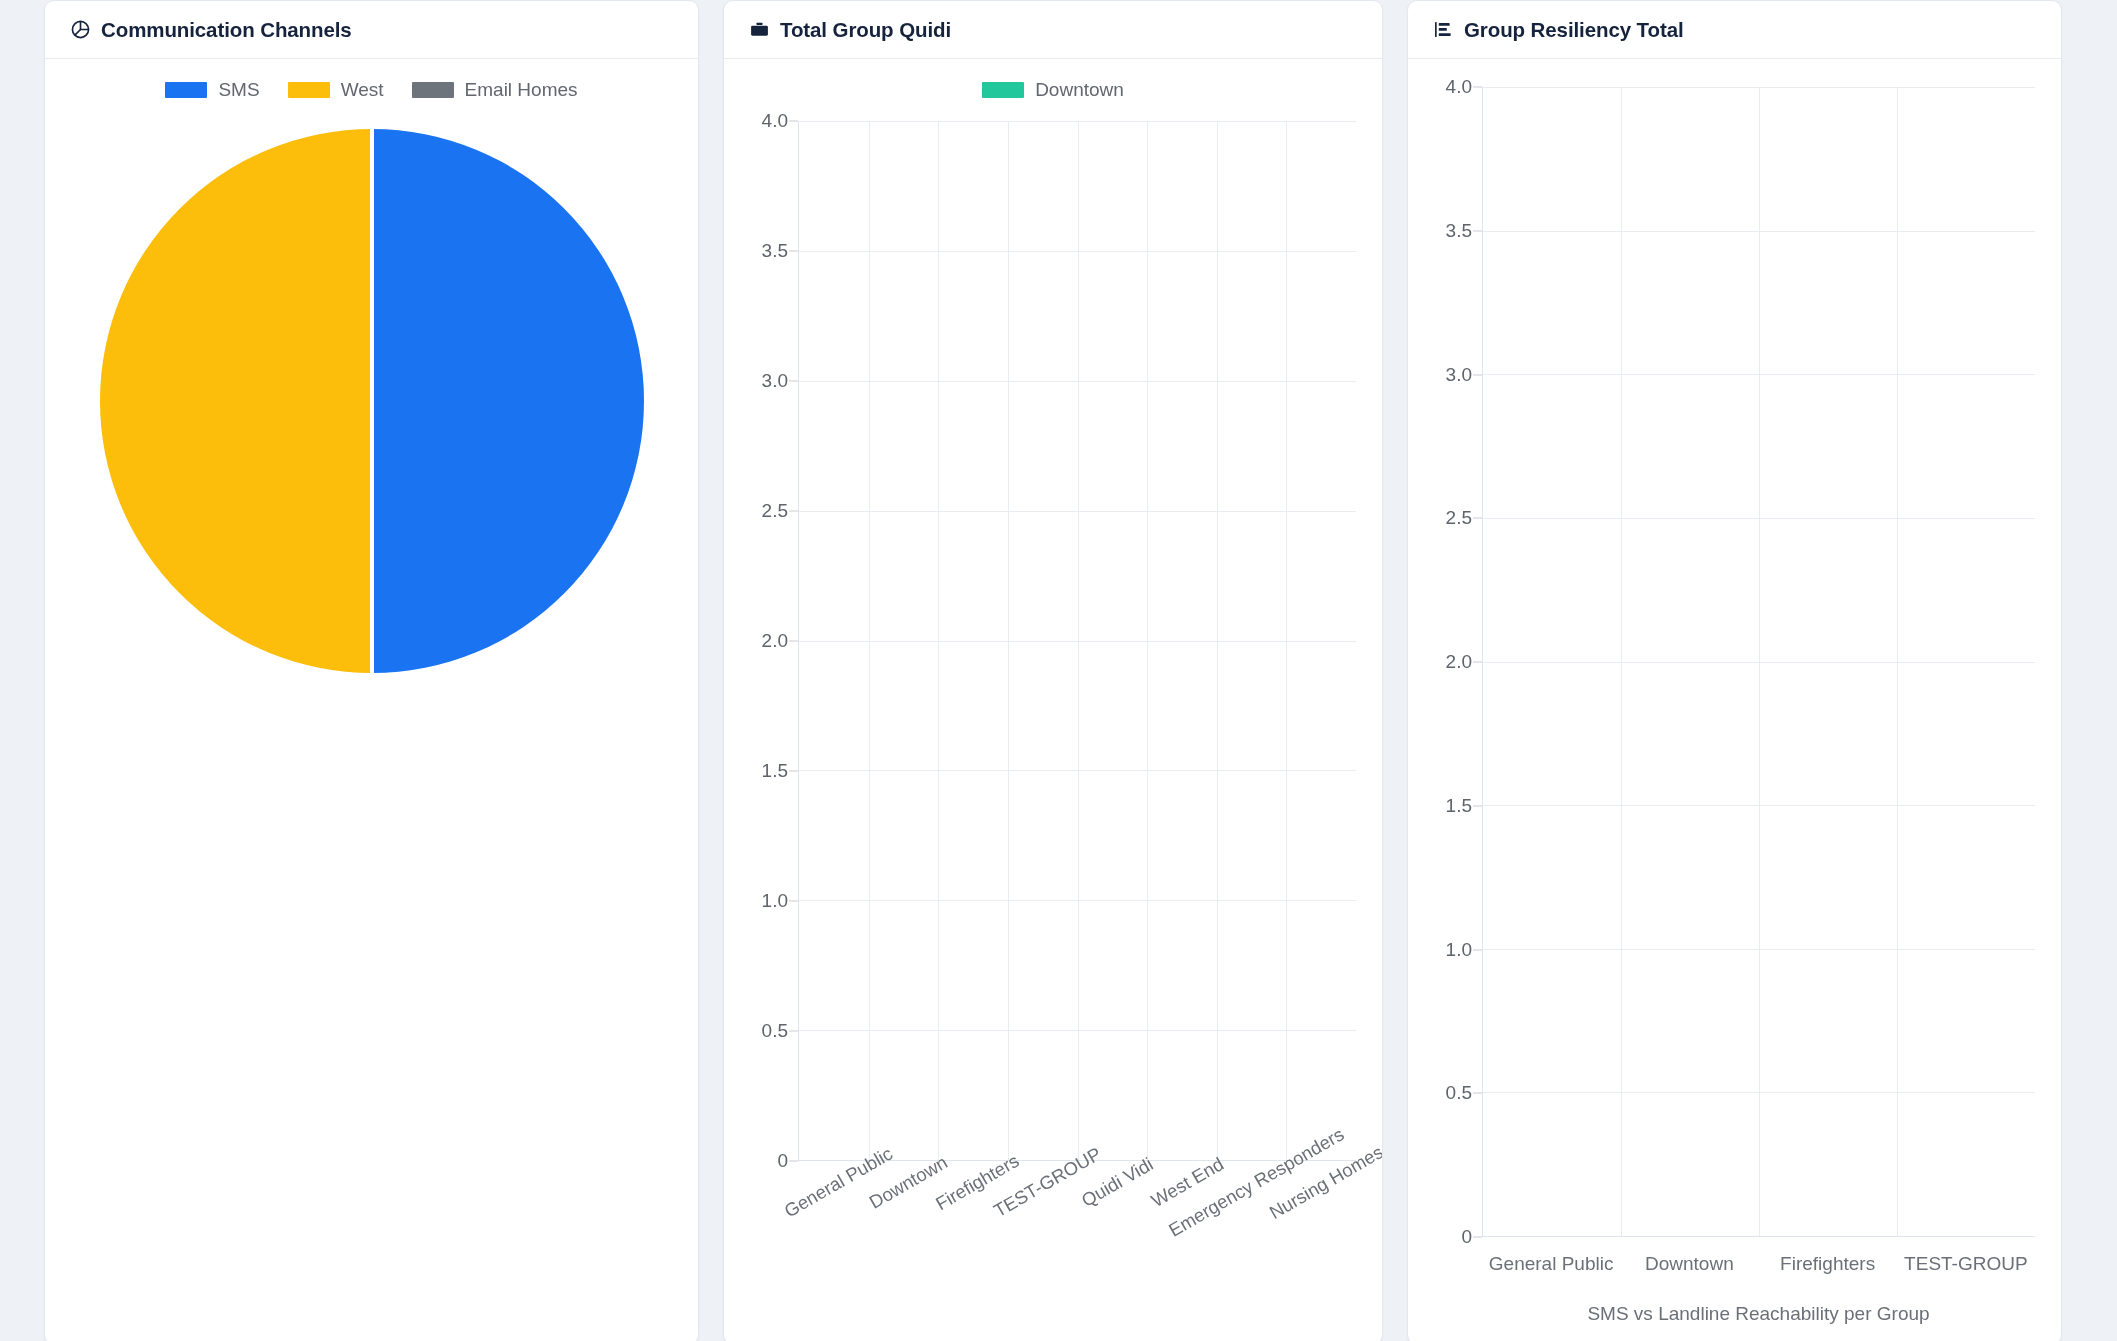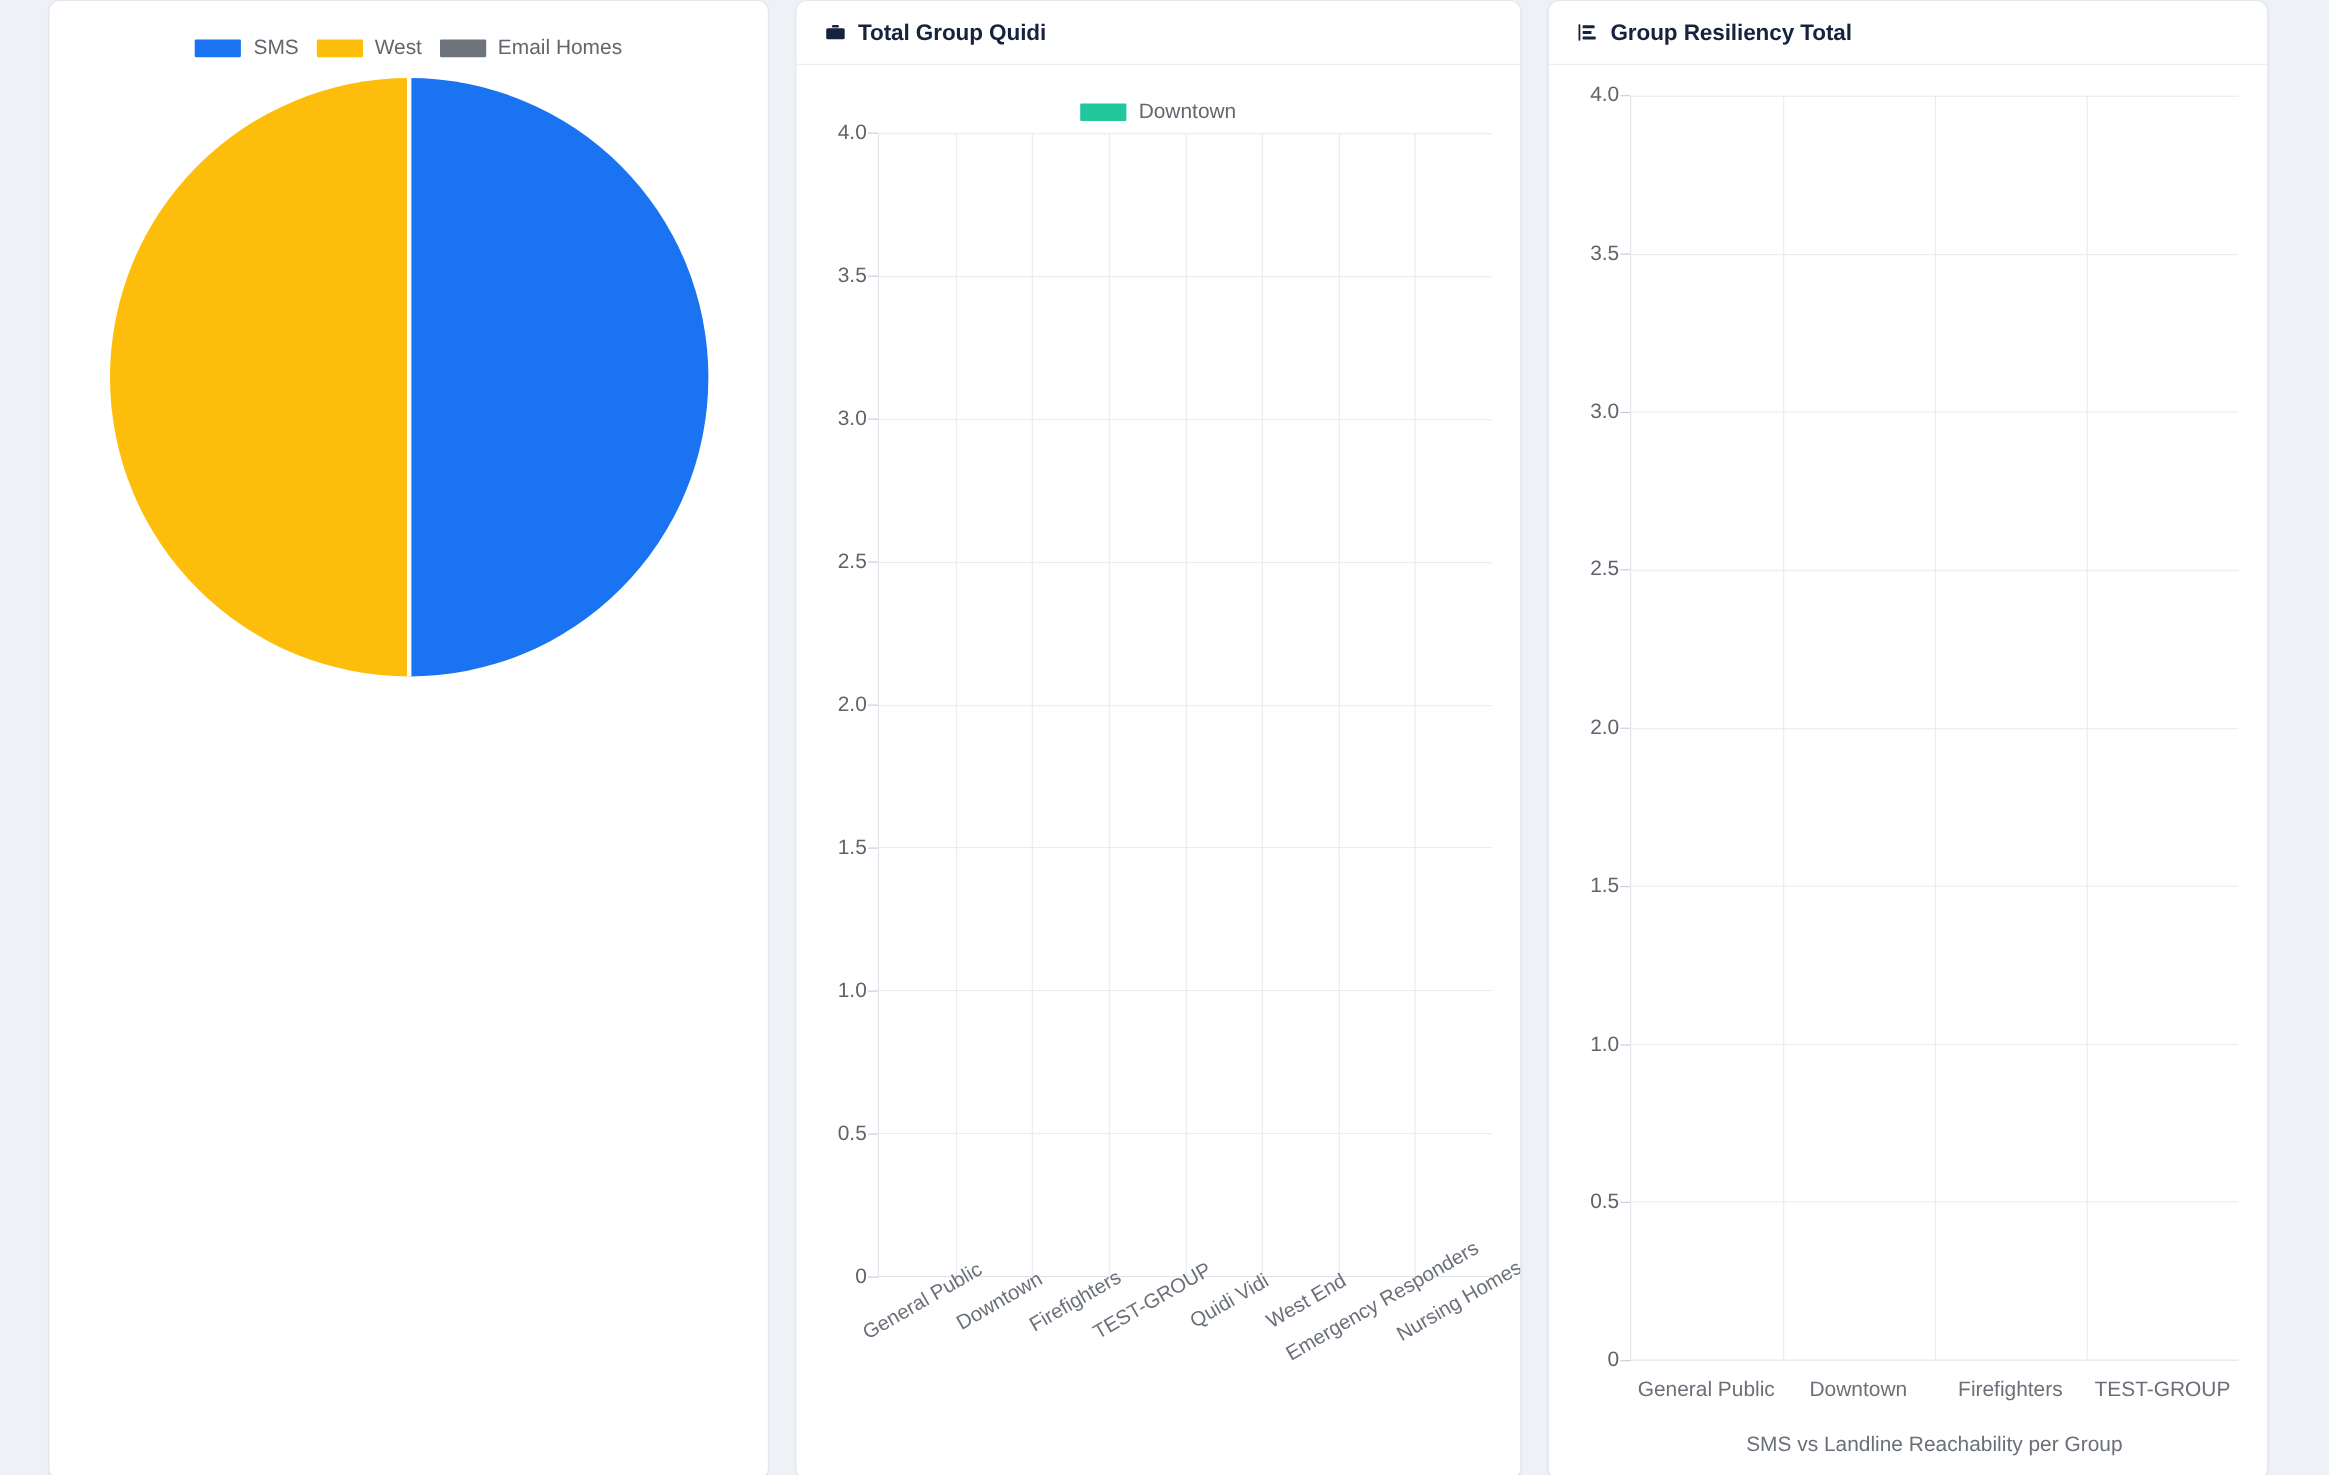--- a/index.html
+++ b/index.html
@@ -58,22 +58,22 @@
     padding: 20px 18px 0 18px;
     display: flex;
     flex-direction: column;
     position: relative;
   }
 
   
   .legend {
     display: flex;
     justify-content: center;
-    align-items: flex-end;
-    gap: 16px;
+    align-items: flex-start;
+    gap: 28px;
     height: 34px;
     min-height: 34px;
   }
   .legend-item { display: flex; align-items: center; gap: 11px; }
   .legend-swatch { width: 42px; height: 16px; border-radius: 1px; }
   .legend-label { font-size: 19px; color: #62666e; white-space: nowrap; }
 
   
   .pie-wrap {
     margin-top: 14px;
@@ -196,20 +196,30 @@
     font-size: 19px;
     color: #6b7078;
   }
 </style>
 </head>
 <body>
 
 <div class="dashboard">
 
   <section class="card card-pie">
+    <header class="card-header">
+      <span class="hdr-icon">
+        <svg width="21" height="21" viewBox="0 0 24 24" fill="none" stroke="#16233d" stroke-width="1.9">
+          <circle cx="12" cy="12" r="9.2"></circle>
+          <path d="M12 2.8 V12 H21.2"></path>
+          <path d="M12 12 L5.6 18.5"></path>
+        </svg>
+      </span>
+      <h2 class="card-title">Communication Channels</h2>
+    </header>
     <div class="card-body">
 
       <div class="legend">
         <div class="legend-item">
           <span class="legend-swatch" style="background:#1A73F0"></span>
           <span class="legend-label">SMS</span>
         </div>
         <div class="legend-item">
           <span class="legend-swatch" style="background:#FCBD0B"></span>
           <span class="legend-label">West</span>

